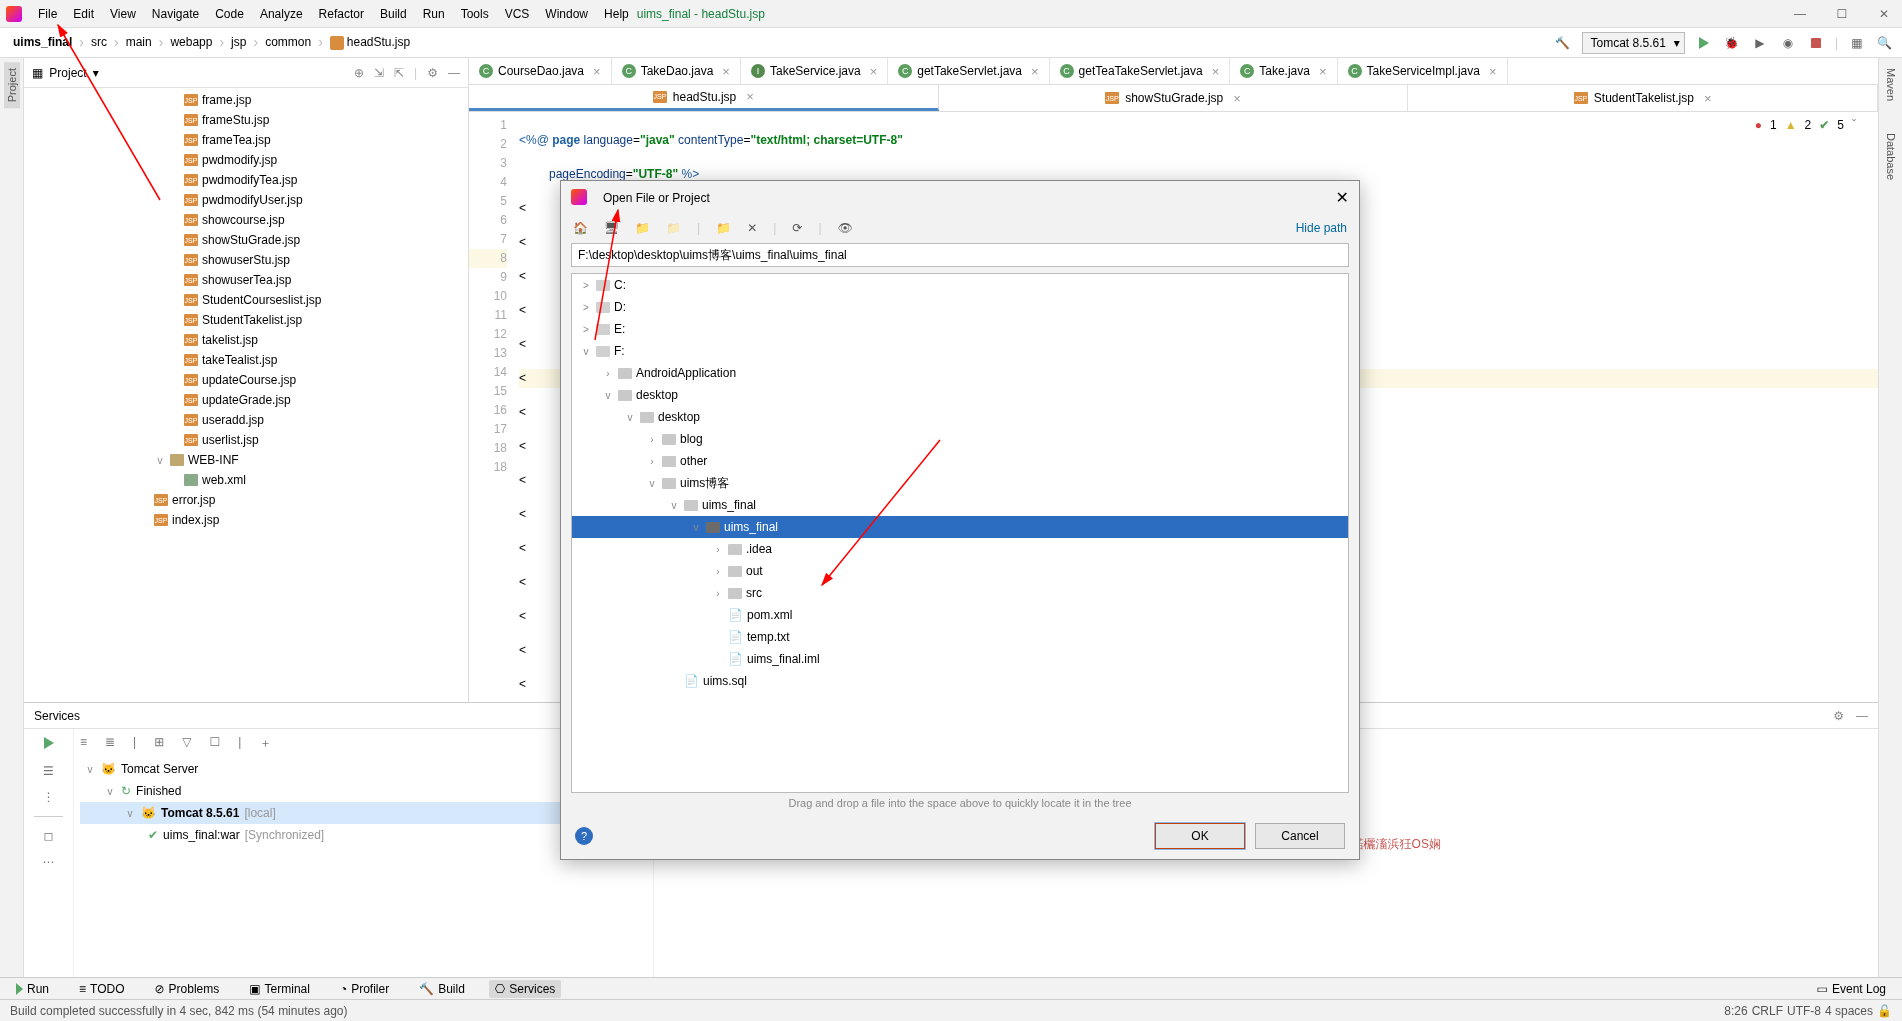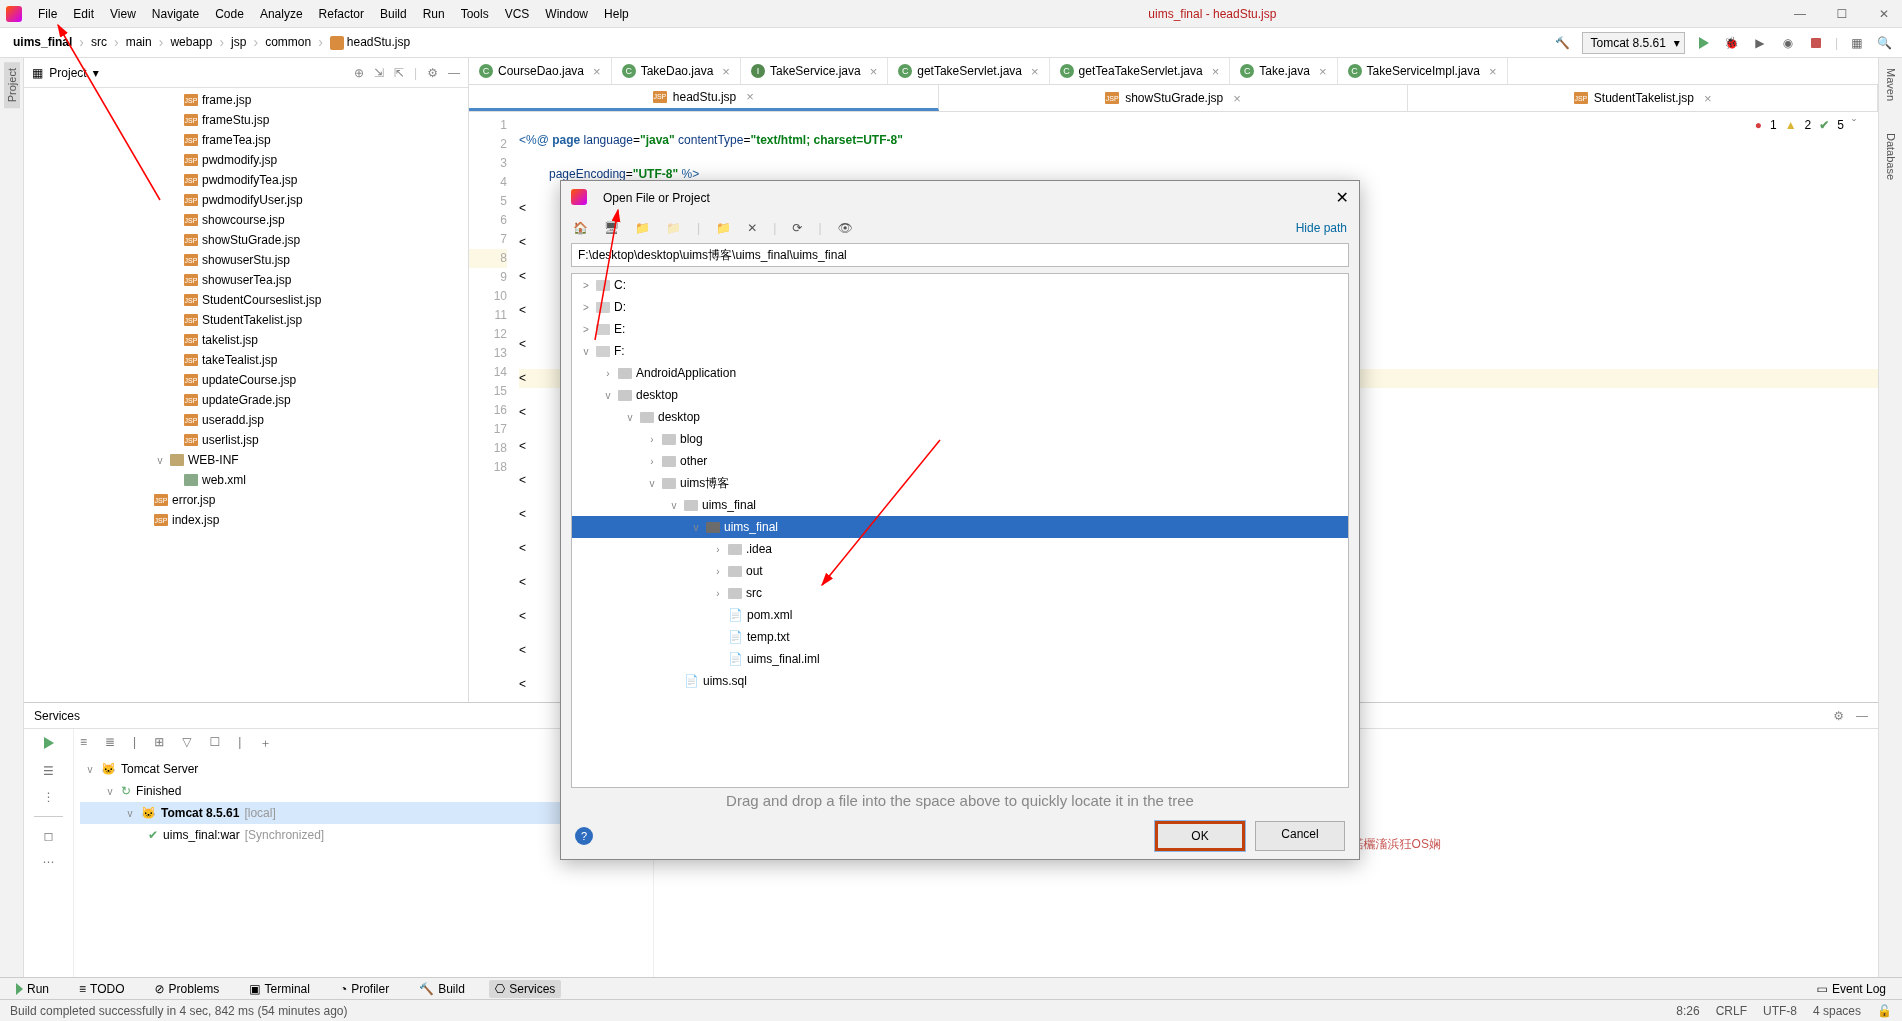--- a/index.html
+++ b/index.html
@@ -1,21 +1,21 @@
 <!DOCTYPE html>
 <html><head>
 <meta charset="utf-8">
 <style>
 * { margin: 0; padding: 0; box-sizing: border-box; font-family: "Segoe UI", Arial, sans-serif; font-size: 12px; }
 body { background: #f5f5f5; width: 1902px; height: 1021px; position: relative; overflow: hidden; }
 .titlebar { height: 28px; background: #f2f2f2; display: flex; align-items: center; padding: 0 6px; border-bottom: 1px solid #ddd; }
 .app-icon { width: 16px; height: 16px; background: linear-gradient(135deg,#f50,#c0f); border-radius: 3px; margin-right: 8px; }
 .menubar { display: flex; gap: 0; }
 .menu-item { padding: 4px 8px; cursor: pointer; }
-.title-center { flex: 1; text-align: center; color: #b91c1c; }
+.title-center { flex: 1; color: #15803d; }
 .window-controls { display: flex; gap: 18px; color: #666; }
 .window-btn { width: 24px; text-align: center; cursor: pointer; }
 .breadcrumb-bar { height: 30px; background: #fff; display: flex; align-items: center; padding: 0 8px; border-bottom: 1px solid #ddd; justify-content: space-between; }
 .breadcrumb { display: flex; align-items: center; gap: 2px; }
 .bc-item { padding: 2px 5px; }
 .bc-sep { color: #bbb; font-size: 14px; }
 .bc-icon { width: 14px; height: 14px; background: #d98c3d; border-radius: 2px; margin-right: 3px; display: inline-block; vertical-align: middle; }
 .toolbar-right { display: flex; align-items: center; gap: 10px; }
 .tomcat-dd { border: 1px solid #bbb; padding: 3px 18px 3px 8px; background: #f2f2f2; position: relative; }
 .tb-icon { width: 18px; height: 18px; display: inline-flex; align-items: center; justify-content: center; cursor: pointer; color: #666; }
@@ -59,40 +59,40 @@
 .svc-body { flex: 1; display: flex; }
 .svc-left { width: 50px; display: flex; flex-direction: column; align-items: center; gap: 12px; padding-top: 8px; border-right: 1px solid #eee; color: #777; }
 .svc-tree { width: 580px; padding: 6px; border-right: 1px solid #eee; }
 .svc-tree-row { display: flex; align-items: center; gap: 5px; height: 22px; }
 .svc-console { flex: 1; font-family: "Consolas", monospace; font-size: 13px; padding: 4px 10px; white-space: pre; overflow: hidden; }
 .svc-console .red { color: #c75450; }
 .bottom-tabs { position: absolute; left: 0; right: 0; bottom: 22px; height: 22px; background: #f2f2f2; display: flex; align-items: center; padding: 0 10px; border-top: 1px solid #ccc; gap: 18px; }
 .btab { display: flex; align-items: center; gap: 4px; padding: 2px 6px; }
 .btab.active { background: #d8d8d8; border-radius: 2px; }
 .statusbar { position: absolute; left: 0; right: 0; bottom: 0; height: 22px; background: #f2f2f2; display: flex; align-items: center; padding: 0 10px; border-top: 1px solid #ccc; justify-content: space-between; font-size: 11px; color: #555; }
-.status-right { display: flex; gap: 16px; }
+.status-right { display: flex; gap: 4px; }
 
 .dialog { position: absolute; left: 560px; top: 180px; width: 800px; height: 680px; background: #f2f2f2; border: 1px solid #888; box-shadow: 0 4px 20px rgba(0,0,0,0.3); display: flex; flex-direction: column; }
 .dlg-title { height: 32px; display: flex; align-items: center; padding: 0 10px; justify-content: space-between; }
 .dlg-title-left { display: flex; align-items: flex-end; gap: 8px; }
 .dlg-close { font-size: 16px; cursor: pointer; }
 .dlg-toolbar { height: 30px; display: flex; align-items: center; padding: 0 12px; gap: 14px; justify-content: space-between; }
 .dlg-tb-icons { display: flex; gap: 16px; color: #555; }
 .hide-path { color: #0369a1; cursor: pointer; }
 .dlg-path { margin: 0 10px; }
 .dlg-path input { width: 100%; border: 1px solid #bbb; padding: 4px 36px 4px 6px; background: #fff; }
 .dlg-tree { flex: 1; margin: 6px 10px 0 10px; border: 1px solid #bbb; background: #fff; overflow-y: auto; }
 .dt-row { display: flex; align-items: center; height: 22px; gap: 4px; }
 .dt-row.sel { background: #2d6dc1; color: #fff; }
 .expander { width: 12px; text-align: center; color: #888; font-size: 10px; cursor: pointer; }
-.dlg-hint { text-align: center; color: #888; font-size: 15px; padding: 4px; }
+.dlg-hint { text-align: center; color: #888; font-size: 11px; padding: 4px; }
 .dlg-footer { height: 46px; display: flex; align-items: center; justify-content: space-between; padding: 0 14px; }
 .dlg-btns { display: flex; gap: 10px; }
 .dlg-btn { width: 90px; padding: 5px 0; border: 1px solid #adadad; background: #e8e8e8; cursor: pointer; text-align: center; }
-.dlg-btn.ok { border: 3px solid #c2410c; box-shadow: 0 0 0 1px #8cb8e6; }
+.dlg-btn.ok { border: 1px solid #c2410c; box-shadow: 0 0 0 1px #8cb8e6; }
 .help-icon { width: 18px; height: 18px; border-radius: 50%; background: #2e6cbf; color: #fff; display: inline-flex; align-items: center; justify-content: center; font-size: 11px; }
 .arrows { position: absolute; top: 0; left: 0; width: 100%; height: 100%; pointer-events: none; }
 .err-indicators { position: absolute; right: 22px; top: 6px; display: flex; gap: 8px; align-items: center; }
 .err-red { color: #d53f3f; font-weight: bold; }
 .err-yellow { color: #d9b636; font-weight: bold; }
 .err-green { color: #5b9e5f; font-weight: bold; }
 .run-triangle { width:0; height:0; border-left: 10px solid #59a869; border-top: 6px solid transparent; border-bottom: 6px solid transparent; display: inline-block; }
 .folder-icon2 { display:inline-block; width:14px; height:11px; background:#c9c9c9; border-radius:1px; }
 .drive-icon { display:inline-block; width:14px; height:11px; background:#d0d0d0; border-radius:1px; }
 .prj-icon { display:inline-block; width:14px; height:11px; background:#6b6b6b; border-radius:1px; }

